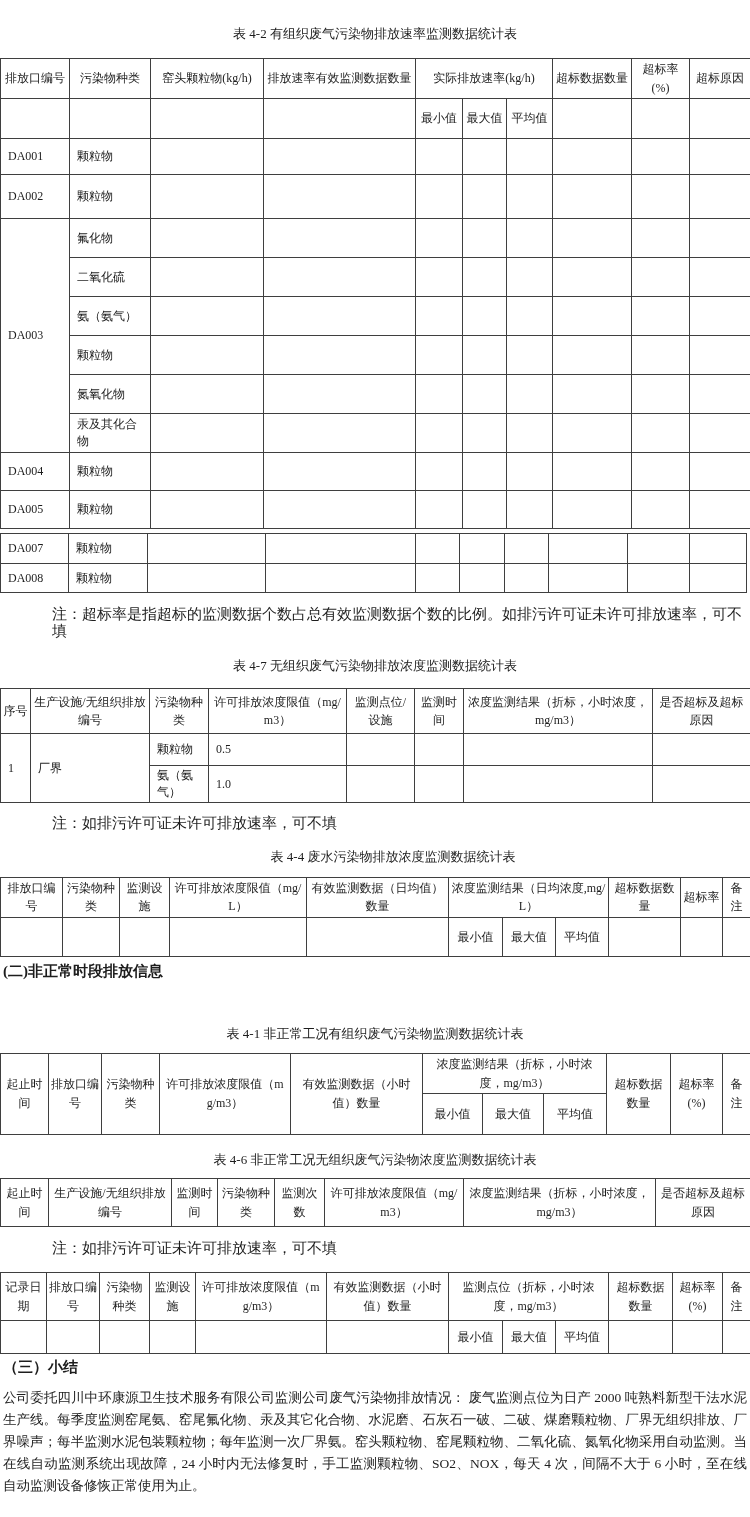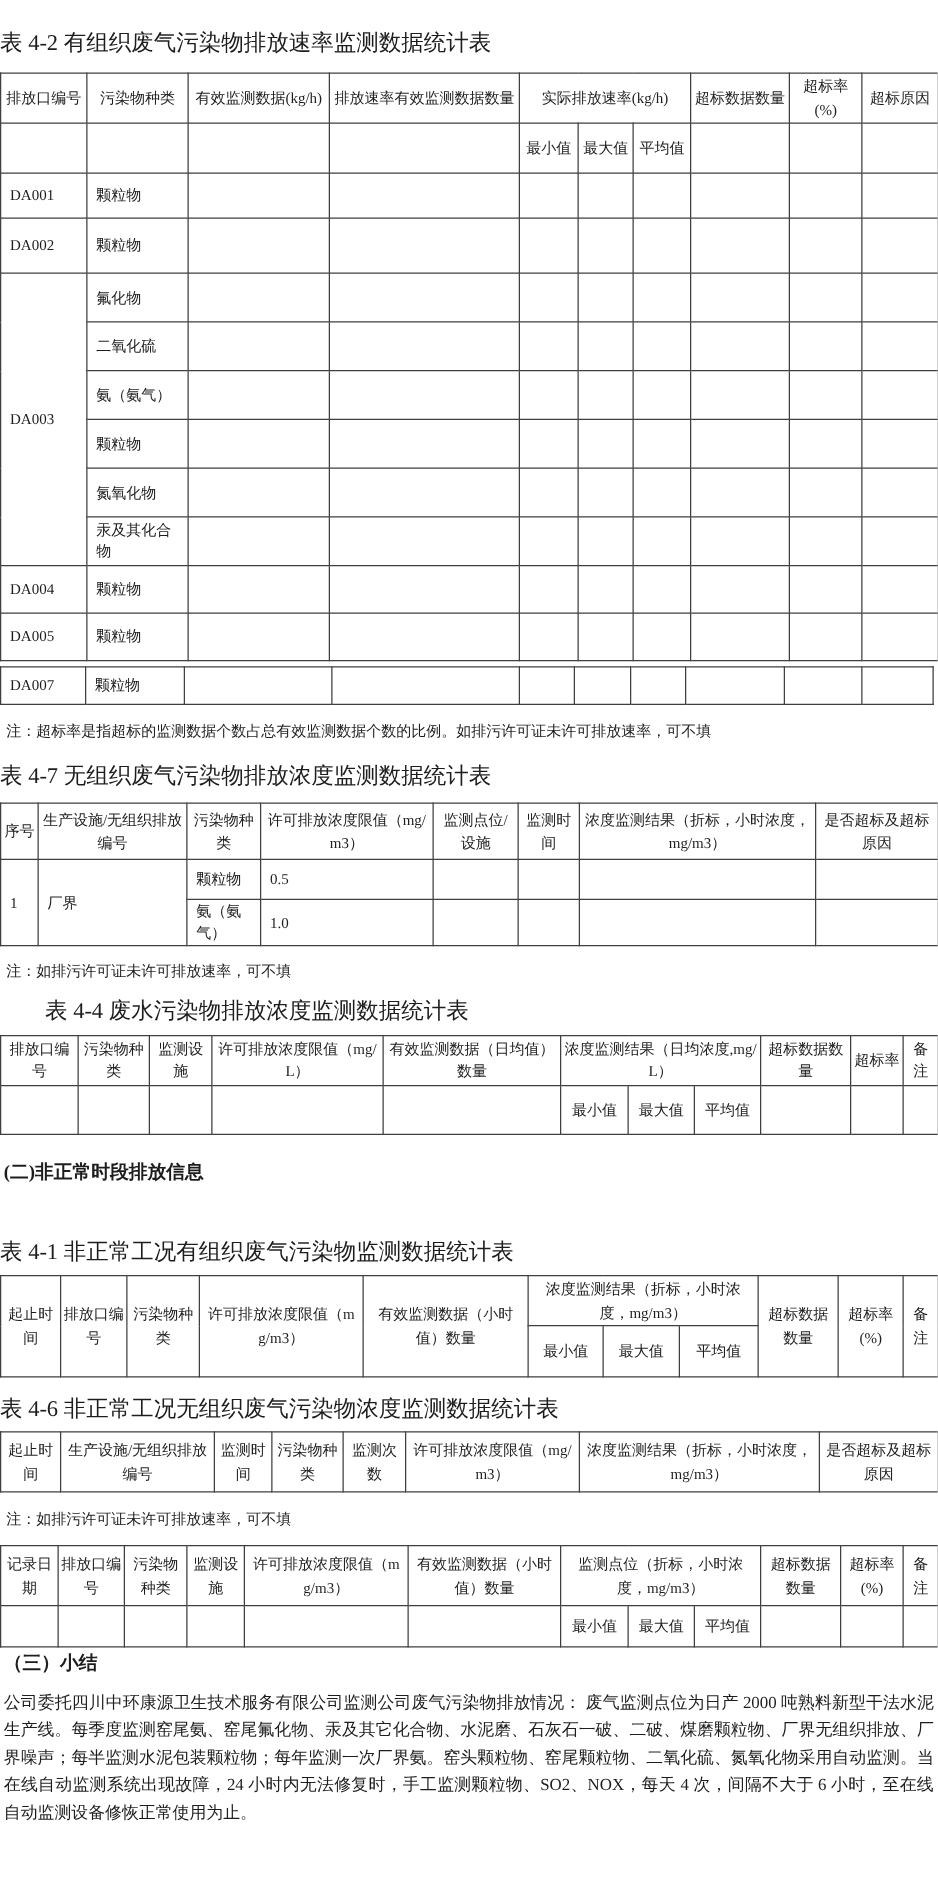--- a/index.html
+++ b/index.html
@@ -3,47 +3,47 @@
 <meta charset="utf-8">
 <style>
   html, body { margin: 0; padding: 0; }
   body {
     width: 750px;
     background: #ffffff;
     color: #1d1d1d;
     font-family: "Liberation Serif", "DejaVu Serif", serif;
   }
   .page { width: 750px; padding-top: 24px; overflow: hidden; }
-  .tbl-title { font-size: 18px; line-height: 20px; }
+  .tbl-title { font-size: 13px; text-align: center; line-height: 20px; }
   .title-42 { margin-bottom: 14px; }
   .title-43 { margin-top: 16px; margin-bottom: 12px; }
   .title-44 { margin-top: 8px;  margin-bottom: 10px; padding-left: 36px; }
   .title-45 { margin-top: 42px; margin-bottom: 9px; }
   .title-46 { margin-top: 15px; margin-bottom: 8px; }
   .title-47 { margin-top: 15px; margin-bottom: 7px; }
 
   table.grid { border-collapse: collapse; table-layout: fixed; width: 750px; }
   table.t42b { width: 746px; margin-top: 4px; }
   .grid th, .grid td {
     border: 1px solid #3f3f3f;
     font-size: 12px;
     font-weight: normal;
     vertical-align: middle;
     overflow: hidden;
     word-break: break-all;
   }
   .grid th { text-align: center; padding: 1px 2px; line-height: 1.55; }
   .grid td { text-align: left; padding: 1px 7px; line-height: 1.4; }
 
-  .note { font-size: 12px; padding-left: 5px; line-height: 17px; margin-top: 13px; }
+  .note { font-size: 15px; padding-left: 5px; line-height: 17px; margin-top: 13px; margin-left: 47px; }
   .note-43 { margin-top: 12px; }
   .note-46 { margin-top: 13px; }
 
   .heading { font-size: 15px; font-weight: bold; padding-left: 3px; line-height: 21px; }
-  .heading-2 { margin-top: 20px; }
+  .heading-2 { margin-top: 4px; }
   .heading-3 { margin-top: 3px; }
 
   .summary {
     font-size: 13.5px;
     line-height: 22px;
     text-align: justify;
     padding: 0 3px 12px 3px;
     margin-top: 9px;
   }
 </style>
@@ -64,21 +64,21 @@
         <col style="width:44px">
         <col style="width:46px">
       <col style="width:79px">
         <col style="width:58px">
         <col style="width:61px">
     </colgroup>
     <tbody>
         <tr style="height:36px">
       <th>排放口编号</th>
       <th>污染物种类</th>
-      <th>有效监测数据(kg/h)</th>
+      <th>窑头颗粒物(kg/h)</th>
       <th>排放速率有效监测数据数量</th>
       <th colspan="3">实际排放速率(kg/h)</th>
       <th>超标数据数量</th>
       <th>超标率(%)</th>
       <th>超标原因</th>
     </tr>
     <tr style="height:40px">
       <th></th>
           <th></th>
           <th></th>
@@ -217,20 +217,32 @@
       <col style="width:44px">
         <col style="width:45px">
         <col style="width:44px">
       <col style="width:79px">
         <col style="width:62px">
         <col style="width:57px">
     </colgroup>
     <tbody>
     <tr style="height:30px">
       <td>DA007</td>
+      <td>颗粒物</td>
+      <td></td>
+          <td></td>
+          <td></td>
+          <td></td>
+          <td></td>
+          <td></td>
+          <td></td>
+          <td></td>
+    </tr>
+    <tr style="height:29px">
+      <td>DA008</td>
       <td>颗粒物</td>
       <td></td>
           <td></td>
           <td></td>
           <td></td>
           <td></td>
           <td></td>
           <td></td>
           <td></td>
     </tr>

